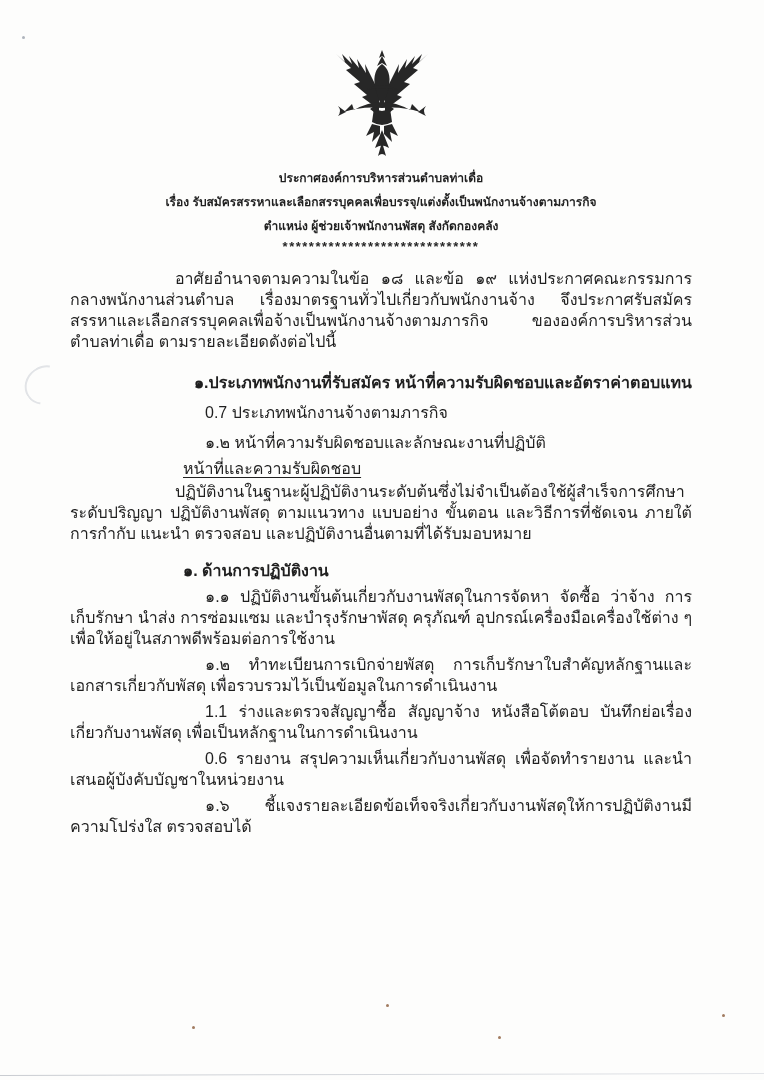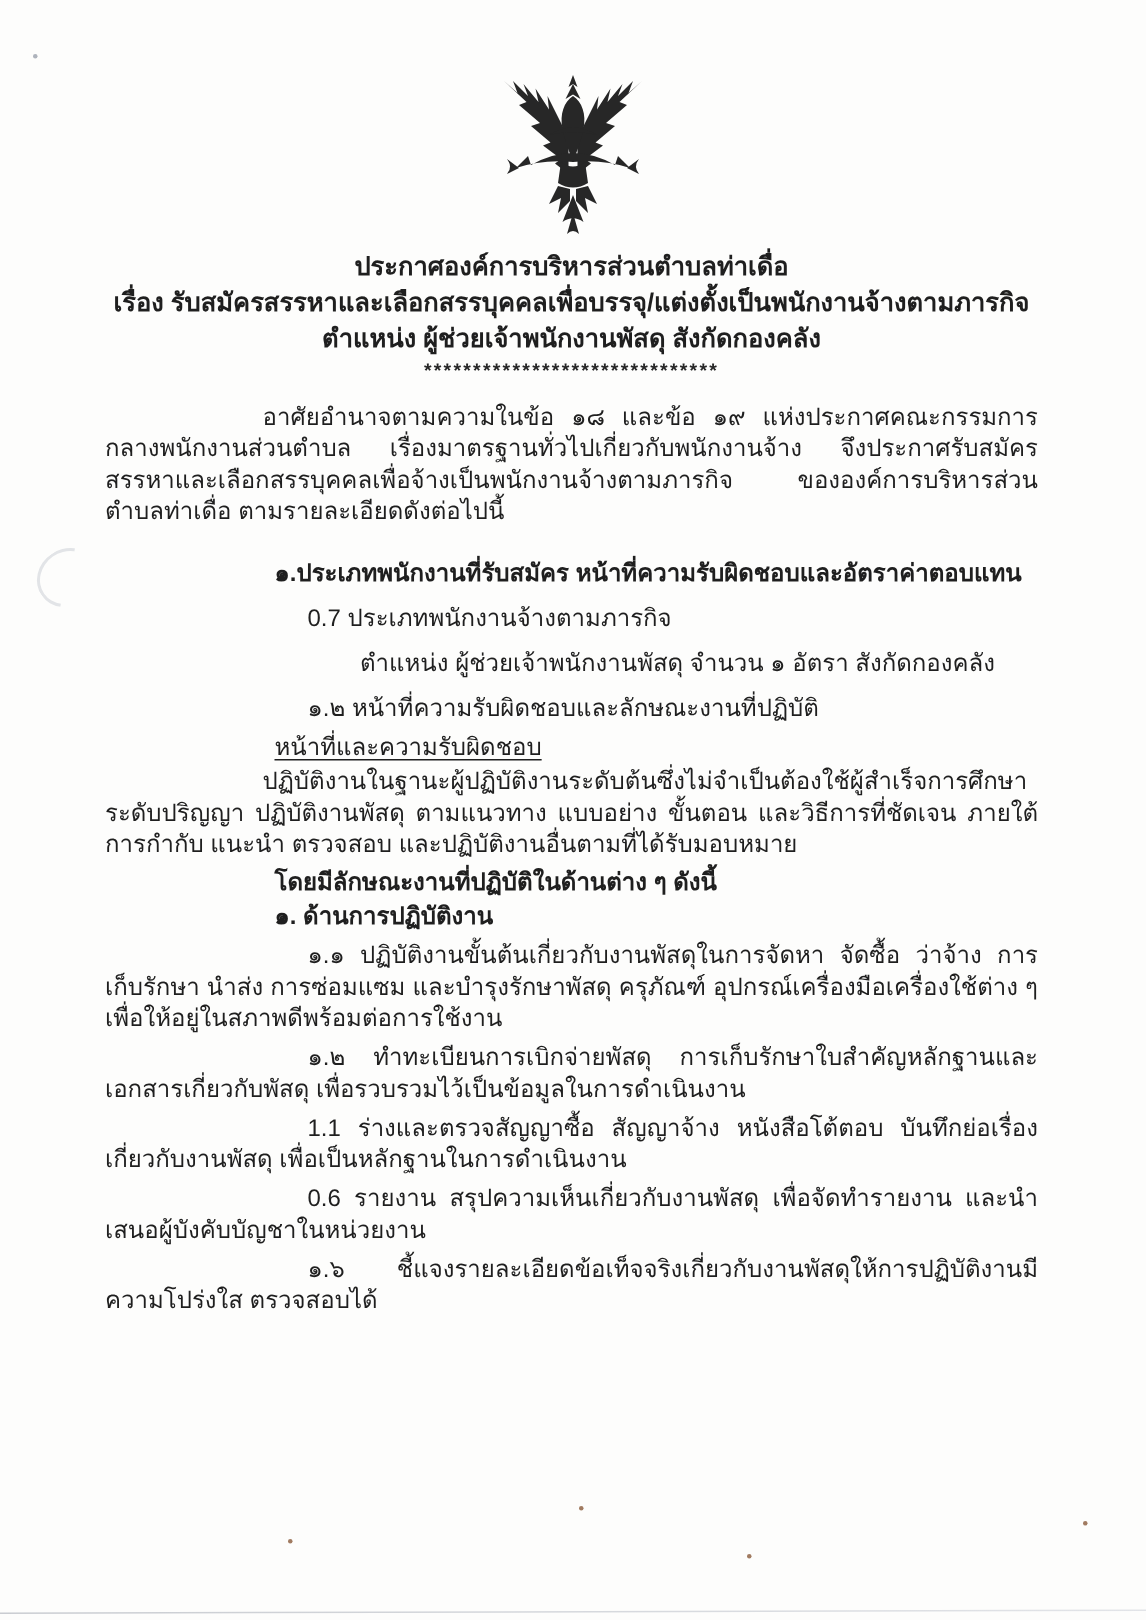--- a/index.html
+++ b/index.html
@@ -16,53 +16,54 @@
   }
   .content{padding:0 72px 0 70px;}
   .emblem-wrap{
     display:flex;justify-content:center;
     padding-top:50px;
   }
   .title-block{
     margin-top:8px;
     text-align:center;
     font-weight:700;
-    font-size:17px;
+    font-size:12px;
     line-height:24px;
   }
   .divider{
     text-align:center;
     font-weight:700;
     font-size:13px;
     letter-spacing:1.5px;
     line-height:14px;
     margin-top:2px;
     color:#262626;
   }
   .para{
     margin:14px 0 0 0;
     text-indent:105px;
     text-align:justify;
   }
   .sec-heading{
     margin:20px 0 0 0;
     padding-left:113px;
     font-weight:700;
+    text-align:right;
   }
   .sub-line{margin:9px 0 0 0;padding-left:135px;}
   .pos-line{margin:9px 0 0 0;padding-left:170px;}
   .duty-heading{
     margin:5px 0 0 0;
     padding-left:113px;
     font-weight:400;
     text-decoration:underline;
     text-underline-offset:3px;
   }
   .duty-para{
-    margin:2px 0 4px 0;
+    margin:2px 0 16px 0;
     text-indent:105px;
     text-align:justify;
   }
   .bold-line{
     margin:2px 0 0 0;
     padding-left:113px;
     font-weight:700;
   }
   .task{
     margin:5px 0 0 0;
@@ -121,27 +122,25 @@
       <div>ประกาศองค์การบริหารส่วนตำบลท่าเดื่อ</div>
       <div>เรื่อง  รับสมัครสรรหาและเลือกสรรบุคคลเพื่อบรรจุ/แต่งตั้งเป็นพนักงานจ้างตามภารกิจ</div>
       <div>ตำแหน่ง  ผู้ช่วยเจ้าพนักงานพัสดุ  สังกัดกองคลัง</div>
     </div>
     <div class="divider">******************************</div>
 
     <p class="para">อาศัยอำนาจตามความในข้อ ๑๘ และข้อ ๑๙ แห่งประกาศคณะกรรมการกลางพนักงานส่วนตำบล เรื่องมาตรฐานทั่วไปเกี่ยวกับพนักงานจ้าง  จึงประกาศรับสมัครสรรหาและเลือกสรรบุคคลเพื่อจ้างเป็นพนักงานจ้างตามภารกิจ ขององค์การบริหารส่วนตำบลท่าเดื่อ  ตามรายละเอียดดังต่อไปนี้</p>
 
     <p class="sec-heading">๑.ประเภทพนักงานที่รับสมัคร  หน้าที่ความรับผิดชอบและอัตราค่าตอบแทน</p>
     <p class="sub-line">0.7 ประเภทพนักงานจ้างตามภารกิจ</p>
-    <p class="pos-line">ตำแหน่ง  ผู้ช่วยเจ้าพนักงานพัสดุ  จำนวน  ๑  อัตรา  สังกัดกองคลัง</p>
     <p class="sub-line">๑.๒ หน้าที่ความรับผิดชอบและลักษณะงานที่ปฏิบัติ</p>
 
     <p class="duty-heading">หน้าที่และความรับผิดชอบ</p>
     <p class="duty-para">ปฏิบัติงานในฐานะผู้ปฏิบัติงานระดับต้นซึ่งไม่จำเป็นต้องใช้ผู้สำเร็จการศึกษาระดับปริญญา ปฏิบัติงานพัสดุ ตามแนวทาง แบบอย่าง ขั้นตอน และวิธีการที่ชัดเจน ภายใต้การกำกับ แนะนำ ตรวจสอบ และปฏิบัติงานอื่นตามที่ได้รับมอบหมาย</p>
 
-    <p class="bold-line">โดยมีลักษณะงานที่ปฏิบัติในด้านต่าง ๆ ดังนี้</p>
     <p class="bold-line">๑.  ด้านการปฏิบัติงาน</p>
 
     <p class="task">๑.๑ ปฏิบัติงานขั้นต้นเกี่ยวกับงานพัสดุในการจัดหา จัดซื้อ ว่าจ้าง การเก็บรักษา นำส่ง การซ่อมแซม และบำรุงรักษาพัสดุ ครุภัณฑ์ อุปกรณ์เครื่องมือเครื่องใช้ต่าง ๆ เพื่อให้อยู่ในสภาพดีพร้อมต่อการใช้งาน</p>
     <p class="task">๑.๒ ทำทะเบียนการเบิกจ่ายพัสดุ การเก็บรักษาใบสำคัญหลักฐานและเอกสารเกี่ยวกับพัสดุ เพื่อรวบรวมไว้เป็นข้อมูลในการดำเนินงาน</p>
     <p class="task">1.1 ร่างและตรวจสัญญาซื้อ สัญญาจ้าง หนังสือโต้ตอบ บันทึกย่อเรื่องเกี่ยวกับงานพัสดุ เพื่อเป็นหลักฐานในการดำเนินงาน</p>
     <p class="task">0.6 รายงาน สรุปความเห็นเกี่ยวกับงานพัสดุ เพื่อจัดทำรายงาน และนำเสนอผู้บังคับบัญชาในหน่วยงาน</p>
     <p class="task">๑.๖ ชี้แจงรายละเอียดข้อเท็จจริงเกี่ยวกับงานพัสดุให้การปฏิบัติงานมีความโปร่งใส ตรวจสอบได้</p>
 
   </div>
 

